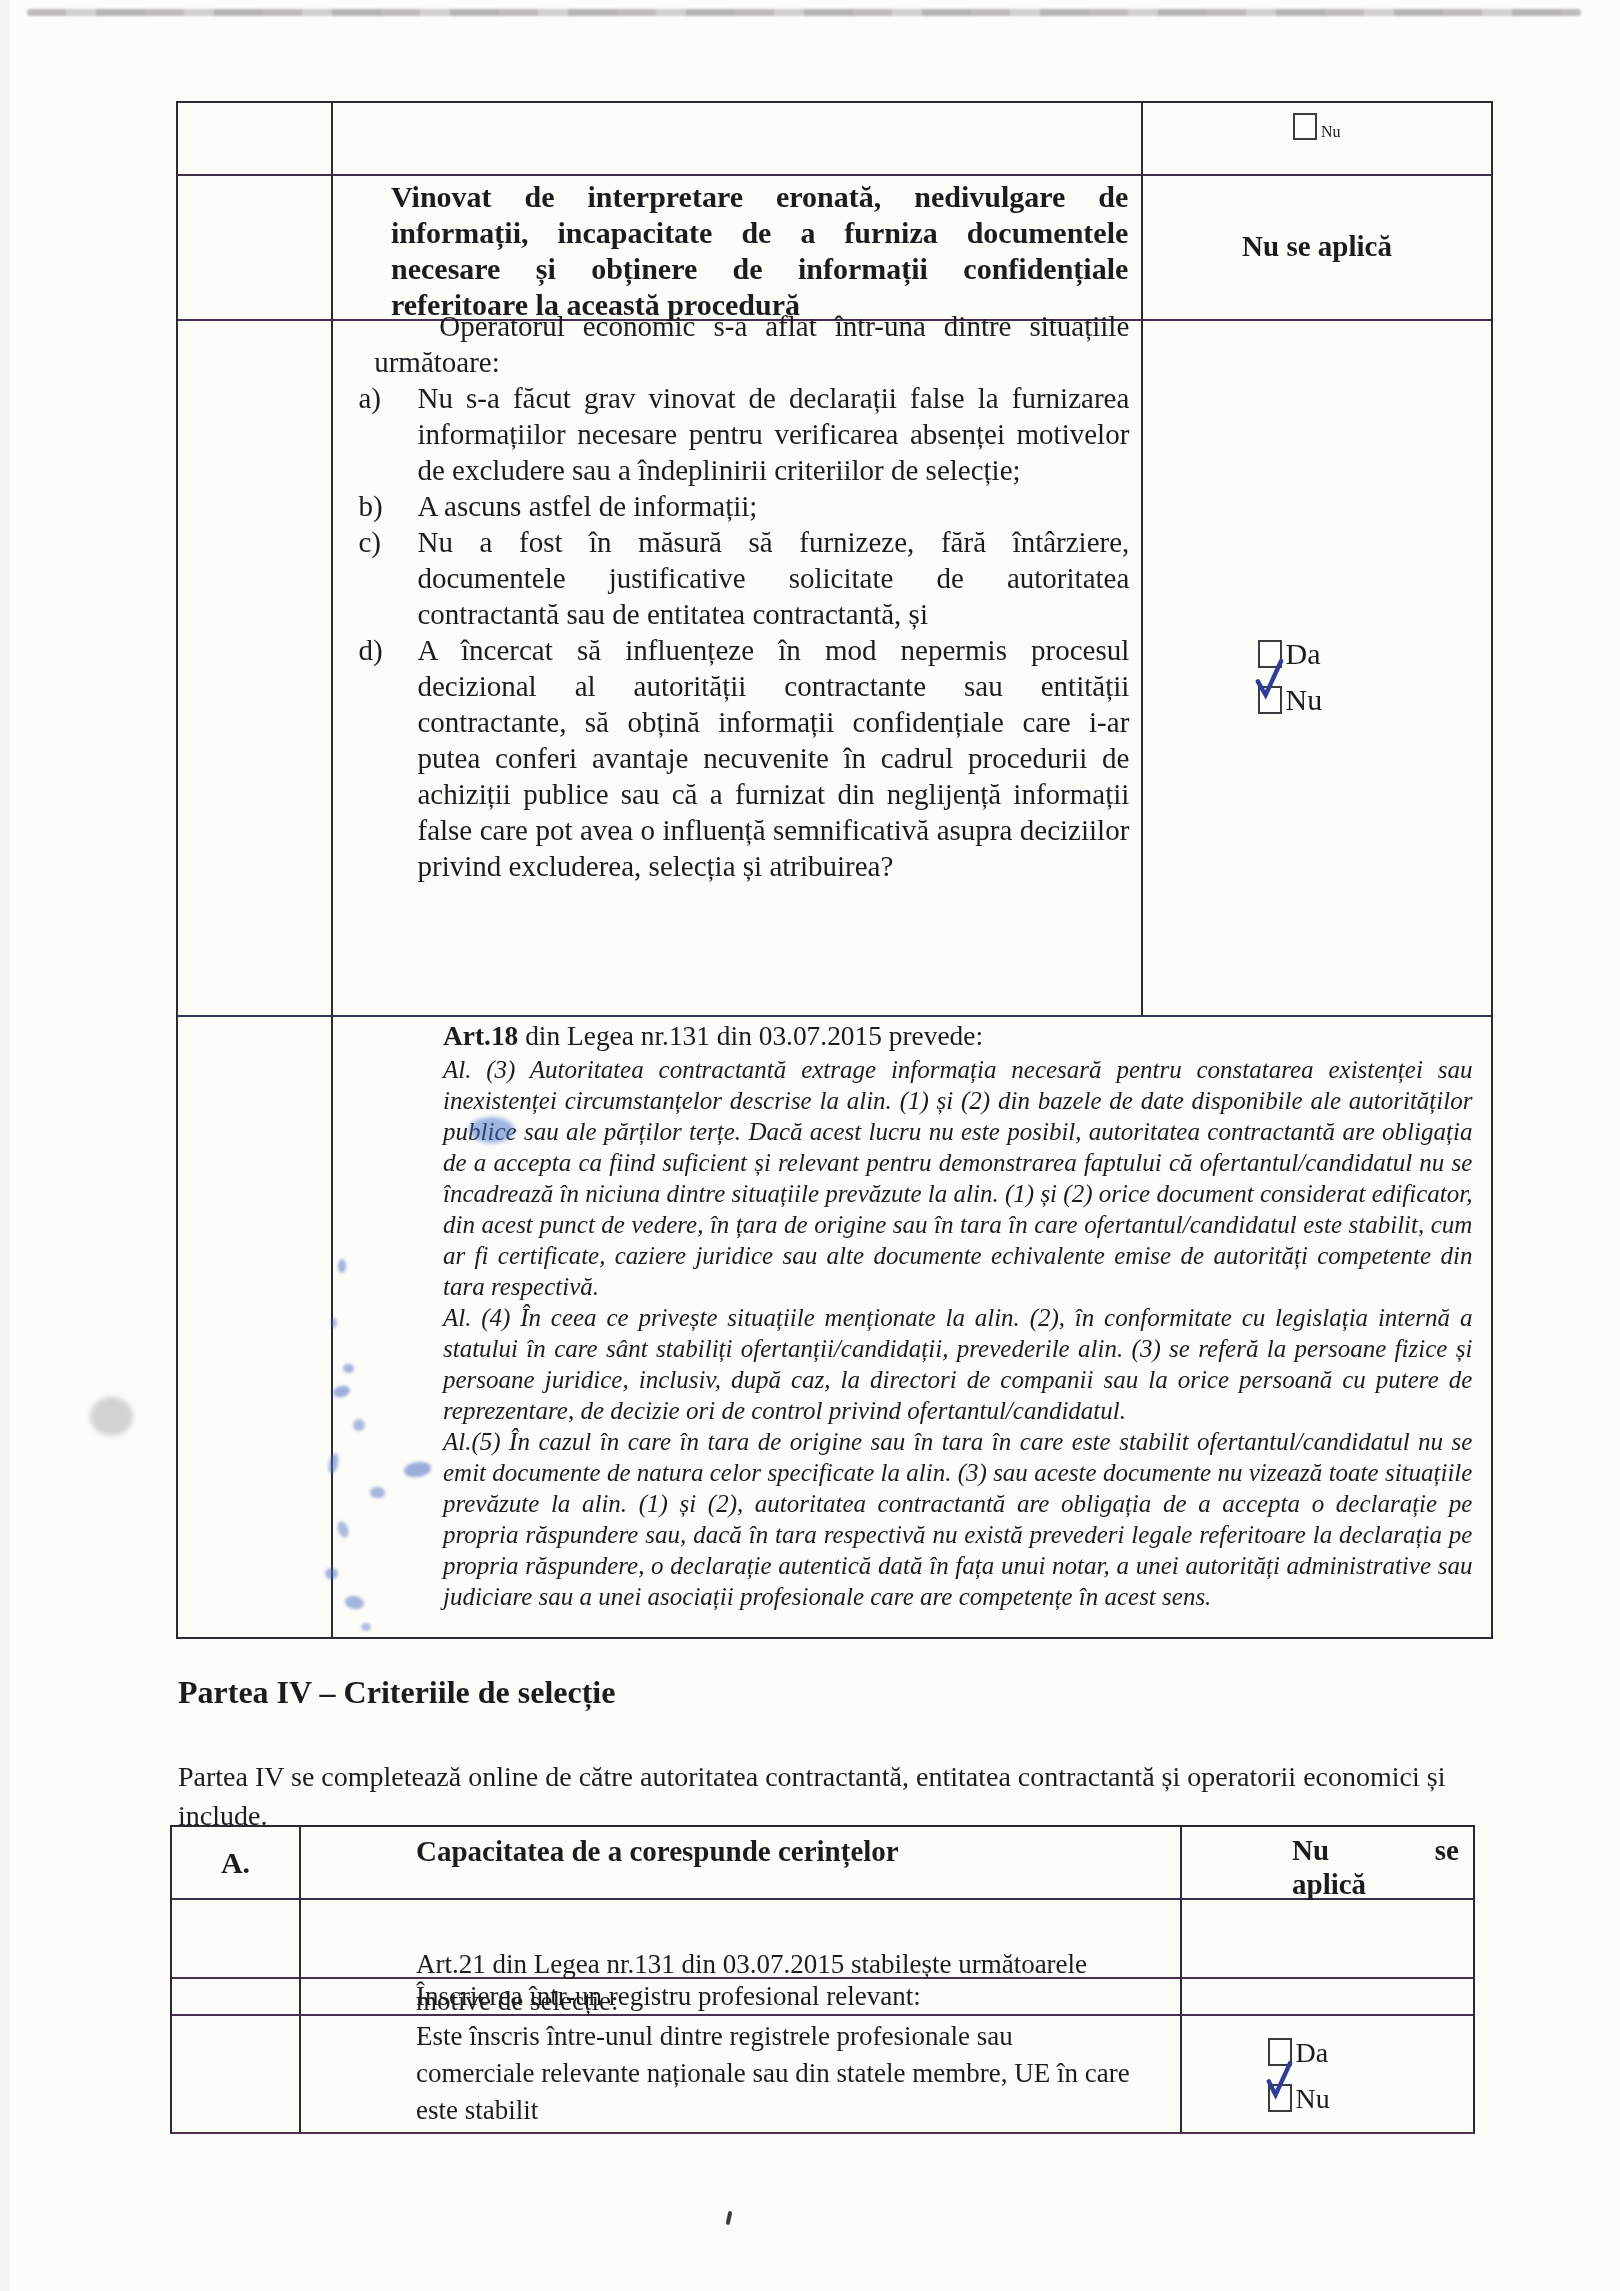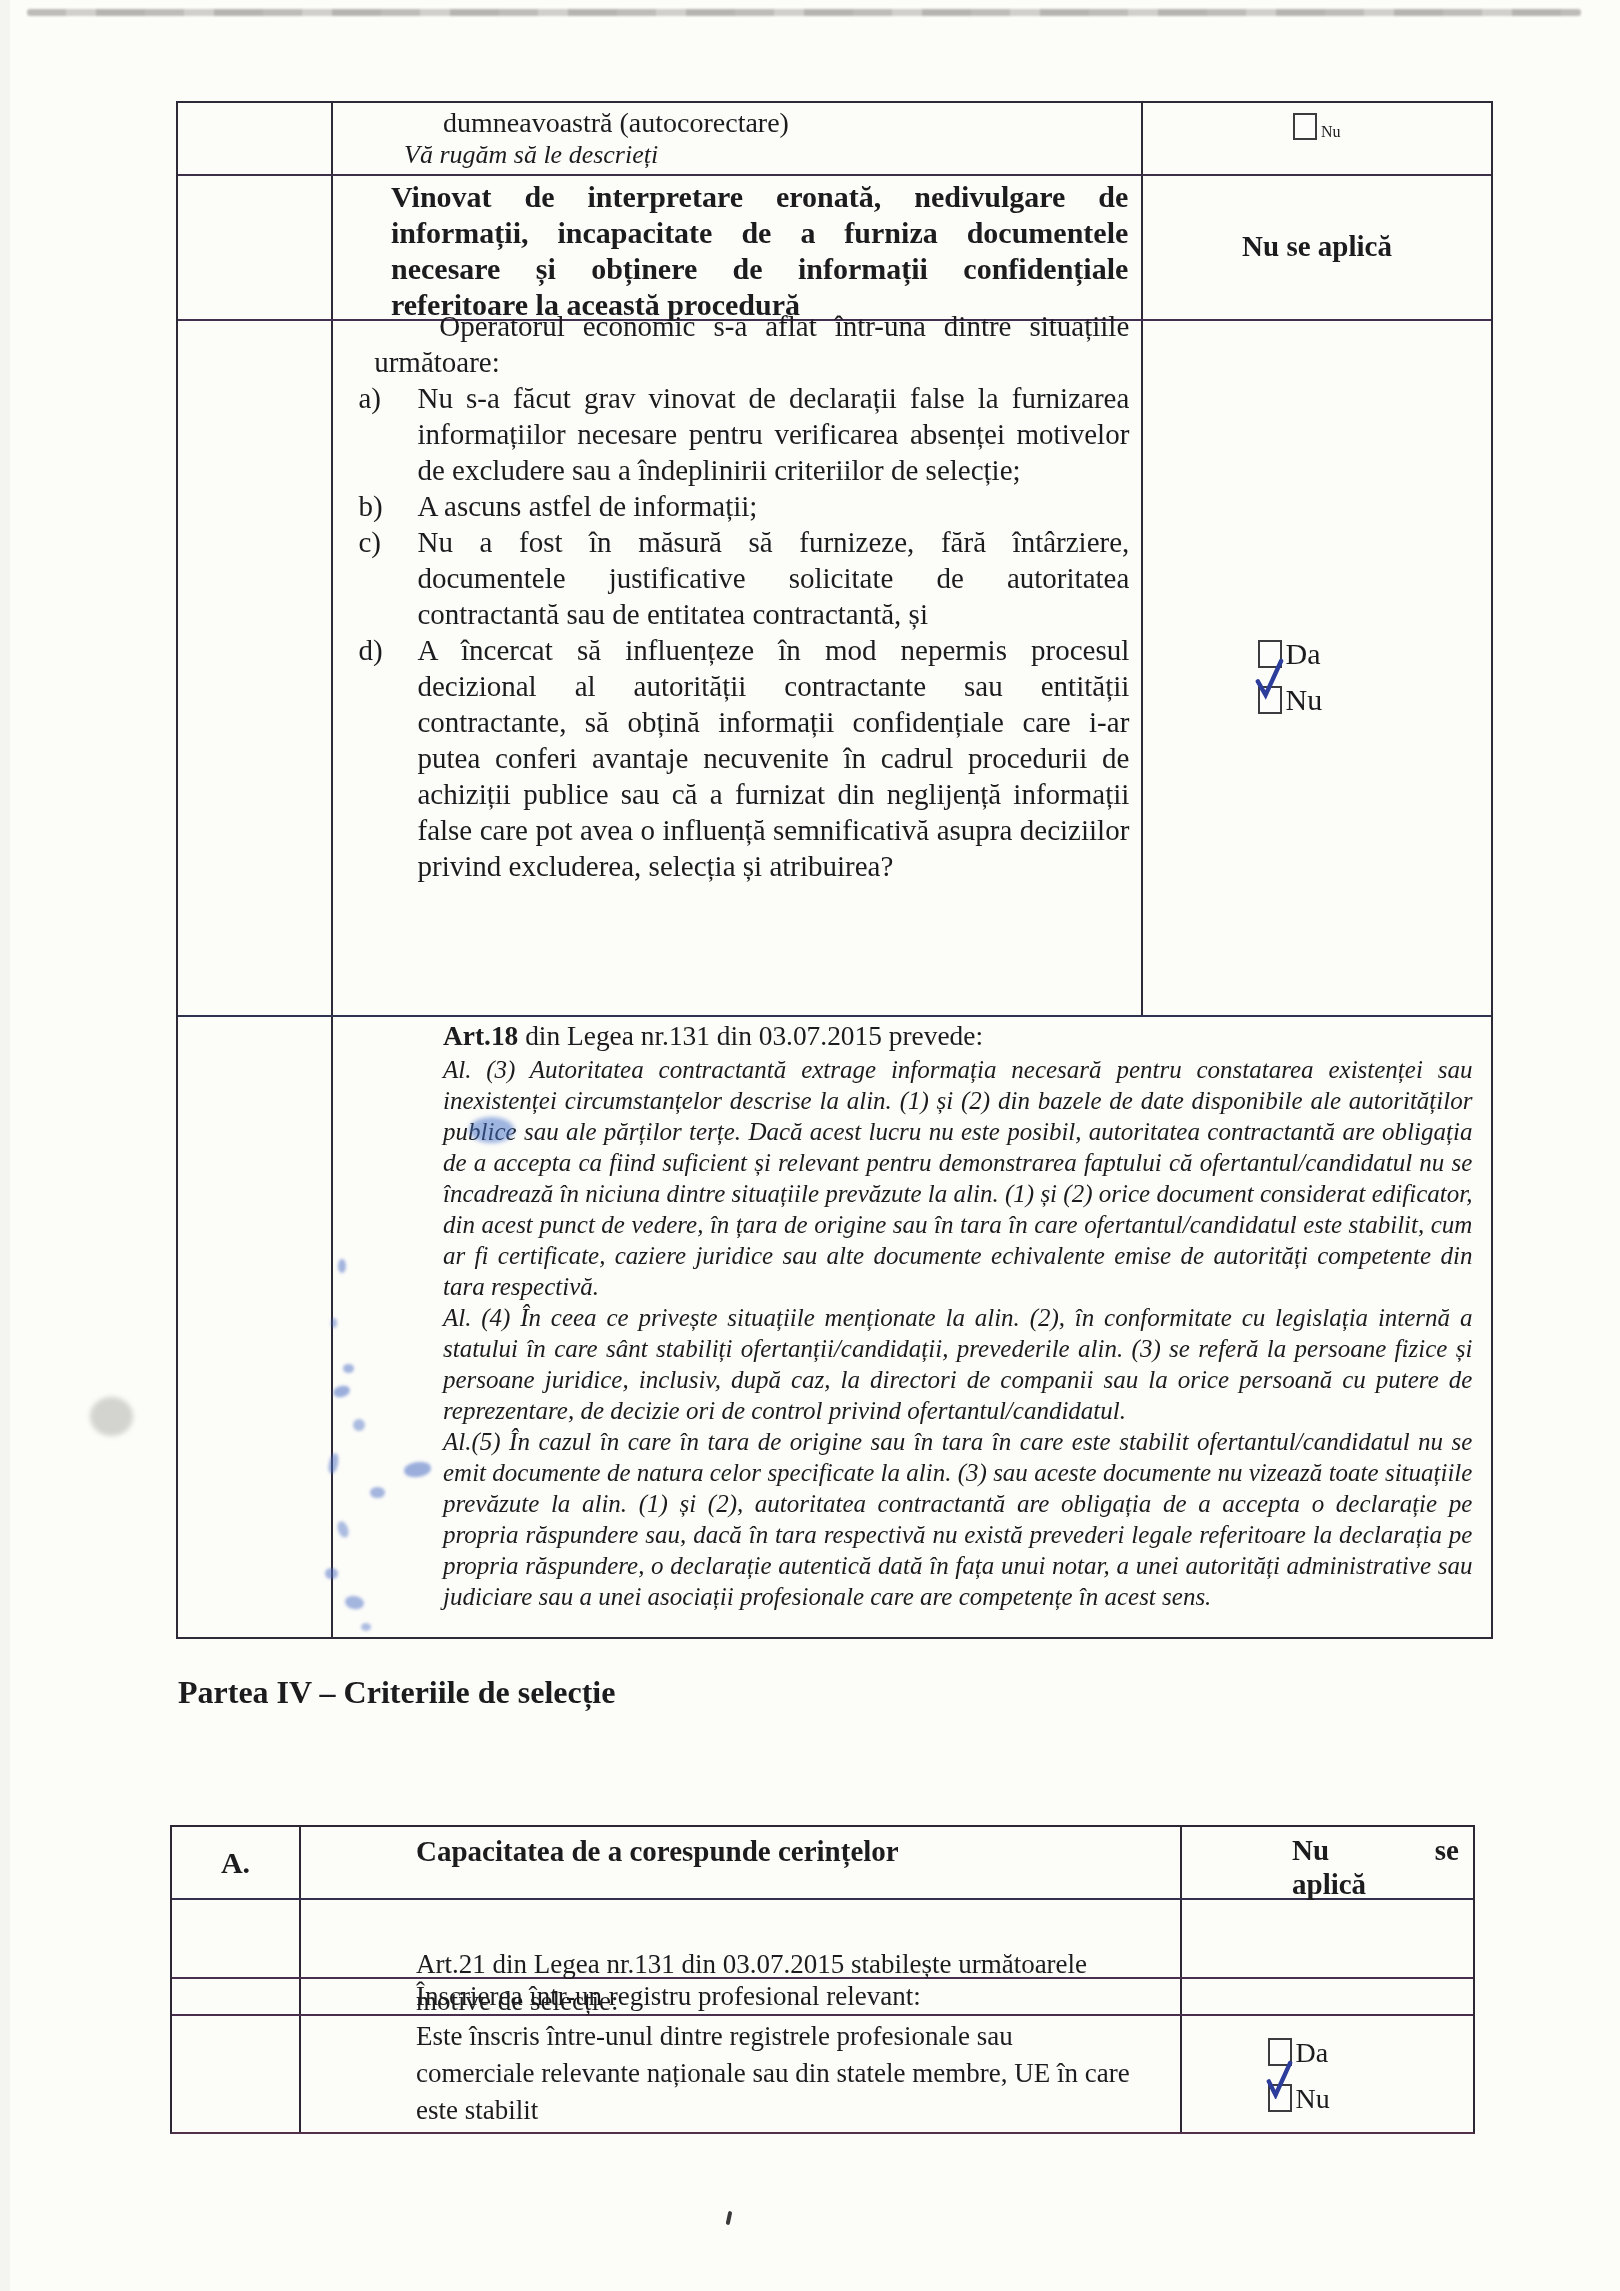--- a/index.html
+++ b/index.html
@@ -88,24 +88,20 @@
   <div class="top-streak"></div>
   <div class="edge-shade-left"></div>
 
   <div class="t1">
     <div class="vl1"></div>
     <div class="vl2"></div>
     <div class="hl h1"></div>
     <div class="hl h2"></div>
     <div class="hl h3"></div>
 
-    <div class="cell r1c2">
-      <div class="r1-line1">dumneavoastră (autocorectare)</div>
-      <div class="r1-line2">Vă rugăm să le descrieți</div>
-    </div>
     <div class="cell r1c3">
       <span class="cbwrap"><span class="cb"></span><span>Nu</span></span>
     </div>
 
     <div class="cell r2c2">Vinovat de interpretare eronată, nedivulgare de informații, incapacitate de a furniza documentele necesare și obținere de informații confidențiale referitoare la această procedură</div>
     <div class="cell r2c3">Nu se aplică</div>
 
     <div class="cell r3c2">
       <div class="r3-intro">Operatorul economic s-a aflat într-una dintre situațiile următoare:</div>
       <div class="li">
@@ -155,20 +151,21 @@
   <div class="smudge" style="left:329px;top:1453px;width:8.8px;height:20.6px;background:rgba(75,110,195,.5);filter:blur(1.5px);transform:rotate(12deg);"></div>
   <div class="smudge" style="left:404px;top:1462px;width:27.4px;height:14.7px;background:rgba(75,110,195,.55);filter:blur(1.5px);transform:rotate(-8deg);"></div>
   <div class="smudge" style="left:370px;top:1487px;width:14.7px;height:10.8px;background:rgba(75,110,195,.5);filter:blur(1.5px);"></div>
   <div class="smudge" style="left:338px;top:1521px;width:9.8px;height:16.7px;background:rgba(75,110,195,.45);filter:blur(1.5px);transform:rotate(-20deg);"></div>
   <div class="smudge" style="left:325px;top:1568px;width:12.7px;height:10.8px;background:rgba(75,110,195,.5);filter:blur(1.5px);"></div>
   <div class="smudge" style="left:345px;top:1596px;width:18.6px;height:12.7px;background:rgba(75,110,195,.5);filter:blur(1.5px);transform:rotate(10deg);"></div>
   <div class="smudge" style="left:361px;top:1623px;width:9.8px;height:7.8px;background:rgba(75,110,195,.45);filter:blur(1.5px);"></div>
   <div class="smudge" style="left:90px;top:1397px;width:43px;height:39px;background:rgba(150,150,148,.4);filter:blur(2.9px);"></div>
 
   <div class="sec-heading">Partea IV – Criteriile de selecție</div>
+  <div class="sec-intro">Partea IV se completează online de către autoritatea contractantă, entitatea contractantă și operatorii economici și include.</div>
 
   <div class="t2">
     <div class="vl1"></div>
     <div class="vl2"></div>
     <div class="hl h1"></div>
     <div class="hl h2"></div>
     <div class="hl h3"></div>
 
     <div class="cell t2-a">A.</div>
     <div class="cell t2-title">Capacitatea de a corespunde cerințelor</div>

